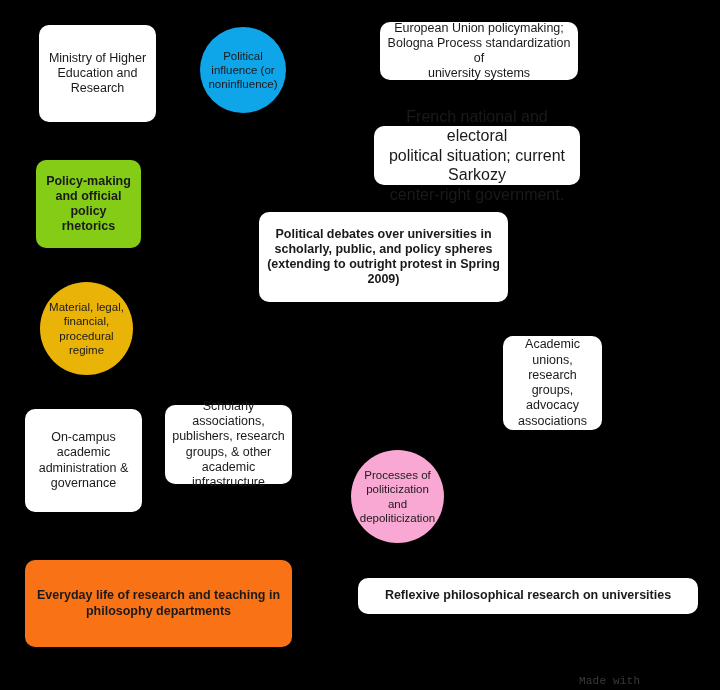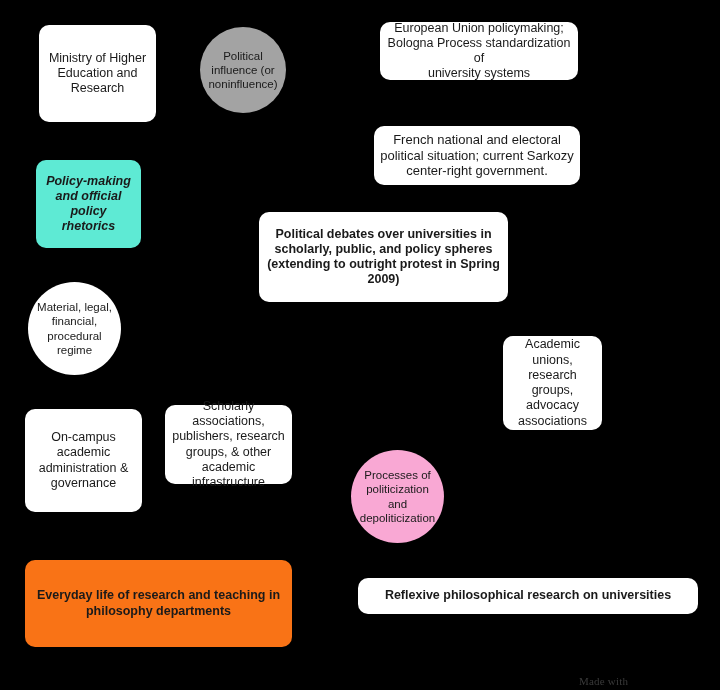--- a/index.html
+++ b/index.html
@@ -40,62 +40,62 @@
   .ellipse {
     border-radius: 50%;
   }
   .bold .label {
     font-weight: bold;
   }
   .watermark {
     position: absolute;
     color: #3a3a3a;
     font-size: 11px;
-    font-family: Liberation Serif, serif;
+    font-family: Liberation Mono, monospace;
     letter-spacing: 0.2px;
   }
 </style>
 </head>
 <body>
 
 <div id="canvas" style="background: rgb(0, 0, 0);">
 
   <div class="node rect" style="left: 39px; top: 25px; width: 117px; height: 97px; font-size: 12.5px; background: rgb(255, 255, 255); color: rgb(26, 26, 26);">
       <span class="label">Ministry of Higher
 Education and
 Research</span>
     </div>
-    <div class="node ellipse" style="left: 200px; top: 27px; width: 86px; height: 86px; font-size: 11.5px; background: #a3a3a3; color: rgb(26, 26, 26);">
+    <div class="node ellipse" style="left: 200px; top: 27px; width: 86px; height: 86px; font-size: 11.5px; background: #0ea5e9; color: rgb(26, 26, 26);">
       <span class="label">Political
 influence (or
 noninfluence)</span>
     </div>
     <div class="node rect" style="left: 380px; top: 22px; width: 198px; height: 58px; font-size: 12.5px; background: rgb(255, 255, 255); color: rgb(26, 26, 26);">
       <span class="label">European Union policymaking;
 Bologna Process standardization of
 university systems</span>
     </div>
-    <div class="node rect" style="left: 374px; top: 126px; width: 206px; height: 59px; font-size: 13px; background: rgb(255, 255, 255); color: rgb(26, 26, 26);">
+    <div class="node rect" style="left: 374px; top: 126px; width: 206px; height: 59px; font-size: 16px; background: rgb(255, 255, 255); color: rgb(26, 26, 26);">
       <span class="label">French national and electoral
 political situation; current Sarkozy
 center-right government.</span>
     </div>
-    <div class="node rect bold" style="left: 36px; top: 160px; width: 105px; height: 88px; font-size: 12.5px; background: #5eead4; color: rgb(26, 26, 26); font-style: italic;">
+    <div class="node rect bold" style="left: 36px; top: 160px; width: 105px; height: 88px; font-size: 12.5px; background: #84cc16; color: rgb(26, 26, 26);">
       <span class="label">Policy-making
 and official
 policy
 rhetorics</span>
     </div>
     <div class="node rect bold" style="left: 259px; top: 212px; width: 249px; height: 90px; font-size: 12.5px; background: rgb(255, 255, 255); color: rgb(26, 26, 26);">
       <span class="label">Political debates over universities in
 scholarly, public, and policy spheres
 (extending to outright protest in Spring
 2009)</span>
     </div>
-    <div class="node ellipse" style="left: 28px; top: 282px; width: 93px; height: 93px; font-size: 11.5px; background: #ffffff; color: rgb(26, 26, 26);">
+    <div class="node ellipse" style="left: 40px; top: 282px; width: 93px; height: 93px; font-size: 11.5px; background: #eab308; color: rgb(26, 26, 26);">
       <span class="label">Material, legal,
 financial,
 procedural
 regime</span>
     </div>
     <div class="node rect" style="left: 503px; top: 336px; width: 99px; height: 94px; font-size: 12.5px; background: rgb(255, 255, 255); color: rgb(26, 26, 26);">
       <span class="label">Academic
 unions, research
 groups,
 advocacy

